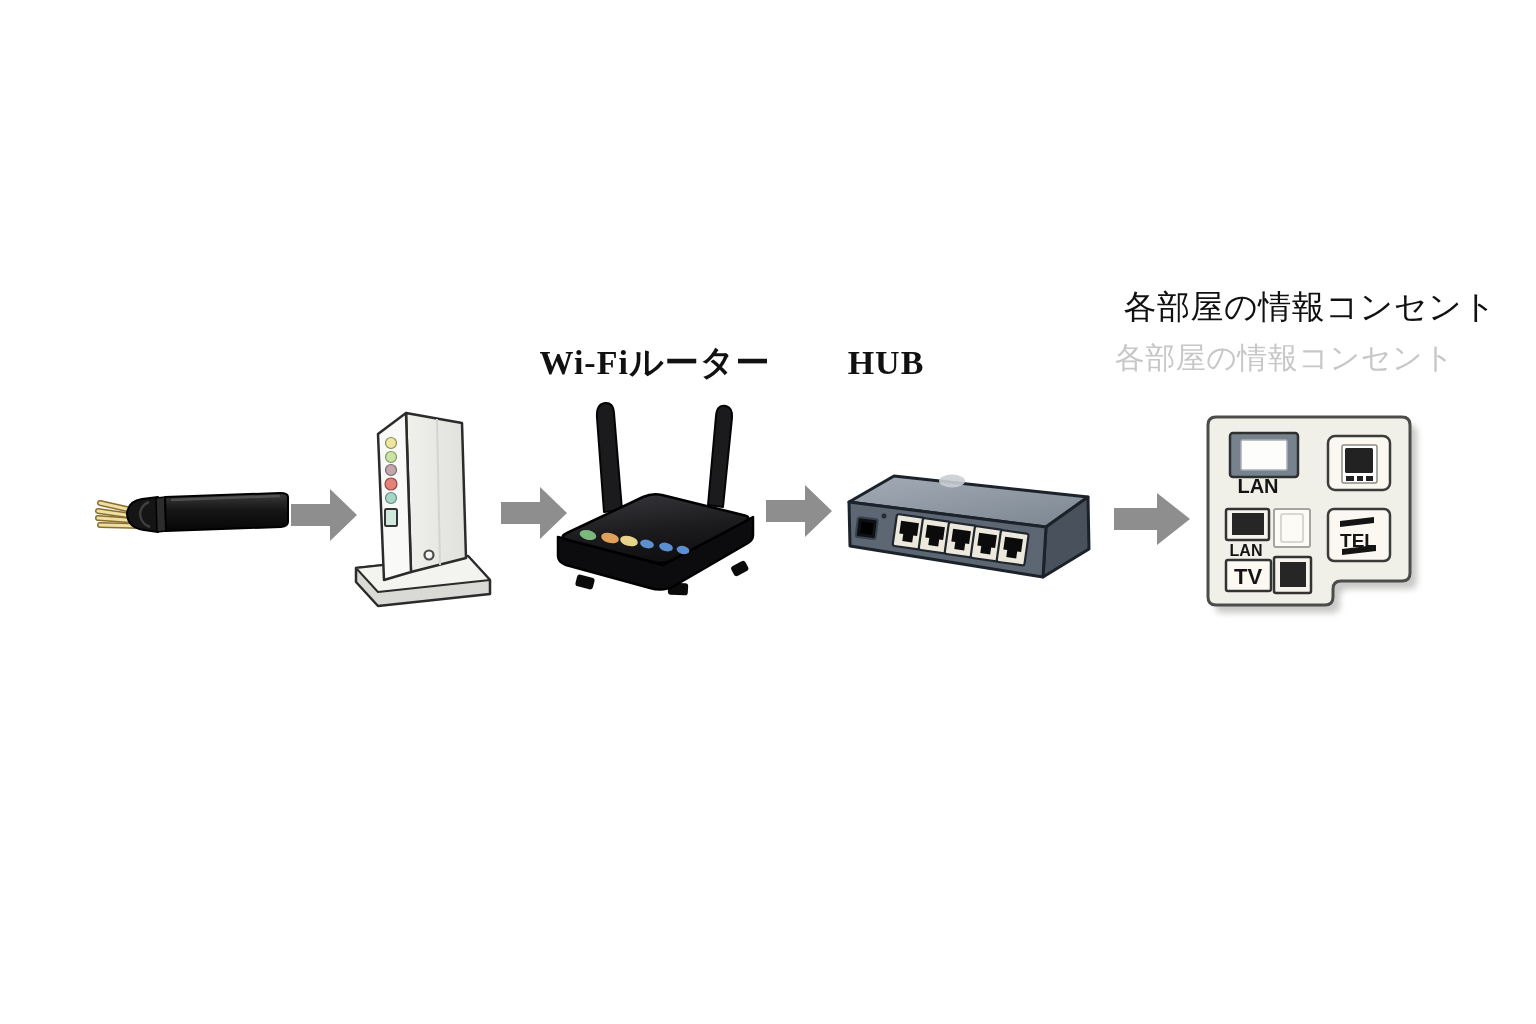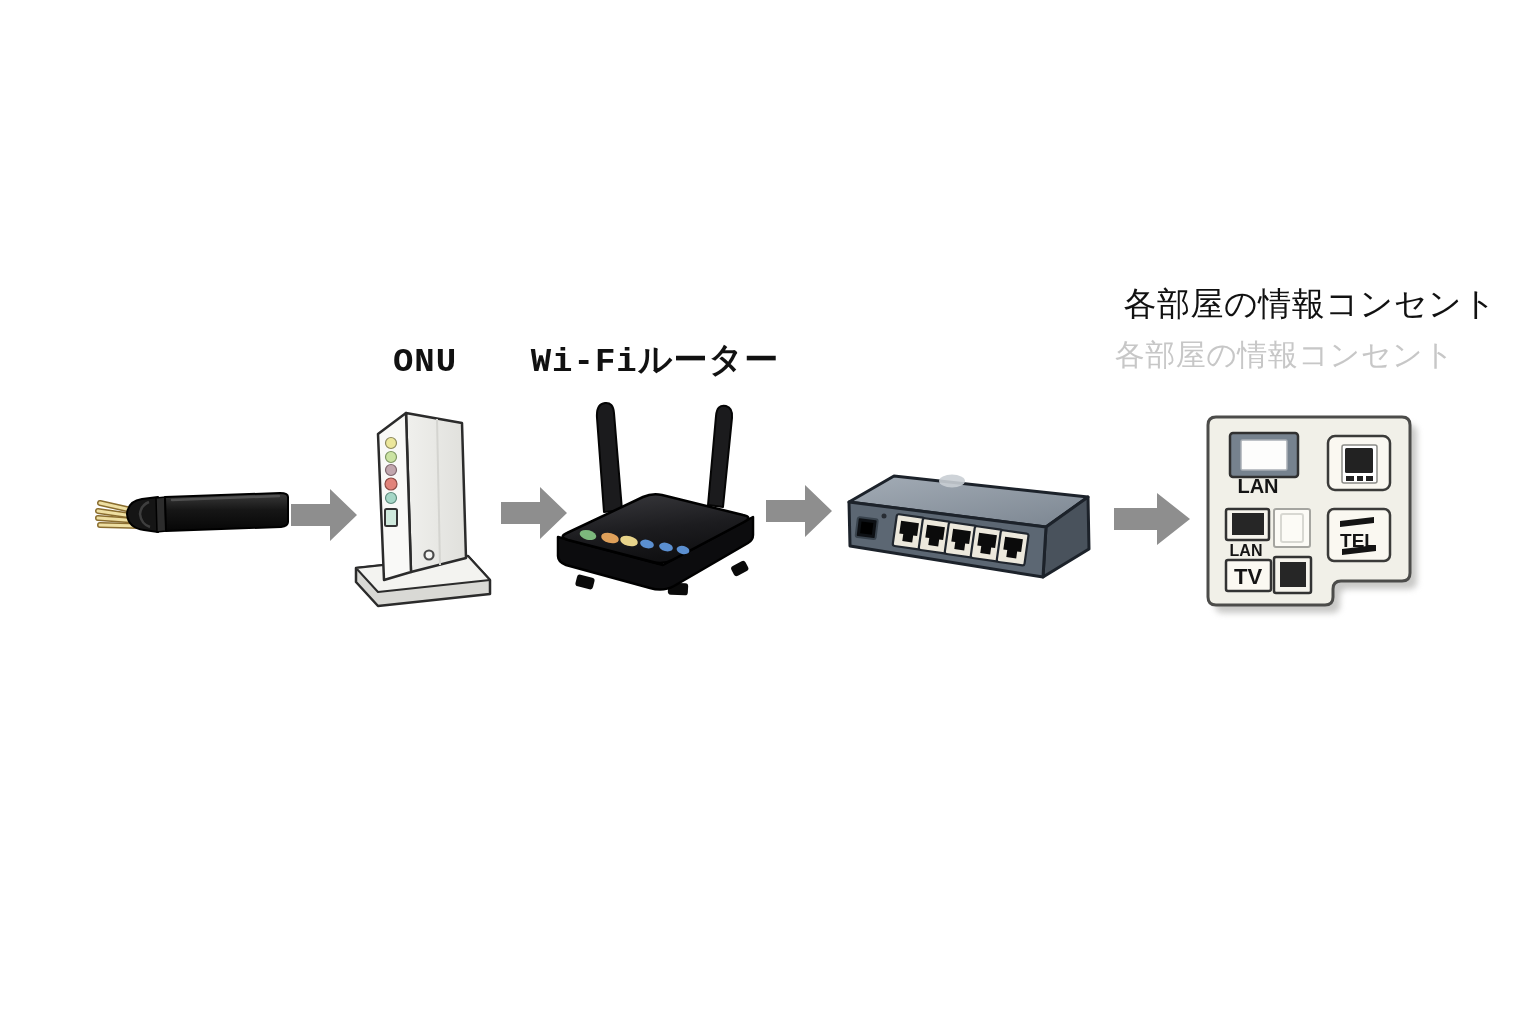--- a/index.html
+++ b/index.html
@@ -4,21 +4,21 @@
 <style>
   html,body{margin:0;padding:0;background:#ffffff;}
   .stage{
     position:relative;width:1536px;height:1024px;background:#ffffff;
     overflow:hidden;font-family:"Liberation Sans",sans-serif;
   }
   .artwork{position:absolute;left:0;top:0;width:1536px;height:1024px;}
   .device-label{
     position:absolute;font-size:34px;font-weight:700;color:#111111;
     text-align:center;line-height:1.1;letter-spacing:1px;white-space:nowrap;
-    font-family:Liberation Mono, monospace;
+    font-family:Liberation Serif, serif;
   }
   .label-fiber{left:64px;top:344px;width:300px;}
   .label-onu{left:325px;top:344px;width:200px;}
   .label-router{left:500px;top:344px;width:310px;text-align:center;}
   .label-hub{left:786px;top:344px;width:200px;}
   .label-outlet{left:1115px;top:289px;width:390px;font-weight:500;font-size:33px;letter-spacing:0.5px;}
   .label-outlet-ghost{
     left:1112px;top:341px;width:345px;font-weight:500;font-size:30px;
     color:#9a9a9a;opacity:0.55;filter:blur(0.7px);letter-spacing:0.5px;
   }
@@ -174,18 +174,18 @@
       <polygon points="1342,549 1376,545 1376,551 1342,555" fill="#141414"></polygon>
 
       <rect x="1226" y="560" width="45" height="31" rx="2" fill="#fbf9f2" stroke="#333333" stroke-width="2.5"></rect>
       <text x="1248" y="584" text-anchor="middle" font-size="22" font-weight="700" class="plate-label">TV</text>
 
       <rect x="1274" y="557" width="37" height="36" rx="2" fill="#f6f4ed" stroke="#333333" stroke-width="2.5"></rect>
       <rect x="1280" y="562" width="26" height="25" fill="#262626"></rect>
     </g>
   </svg>
 
-  <div class="device-label label-onu">ONU</div>
   <div class="device-label label-router">Wi-Fiルーター</div>
+  <div class="device-label label-hub">HUB</div>
   <div class="device-label label-outlet">各部屋の情報コンセント</div>
   <div class="device-label label-outlet-ghost">各部屋の情報コンセント</div>
 
 </div>
 
 </body></html>

